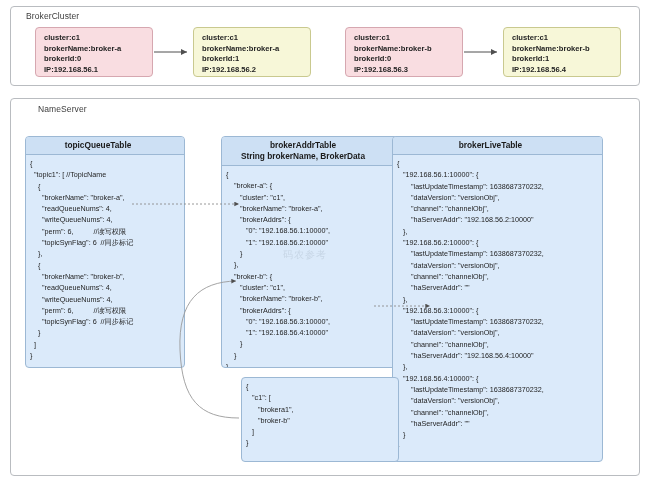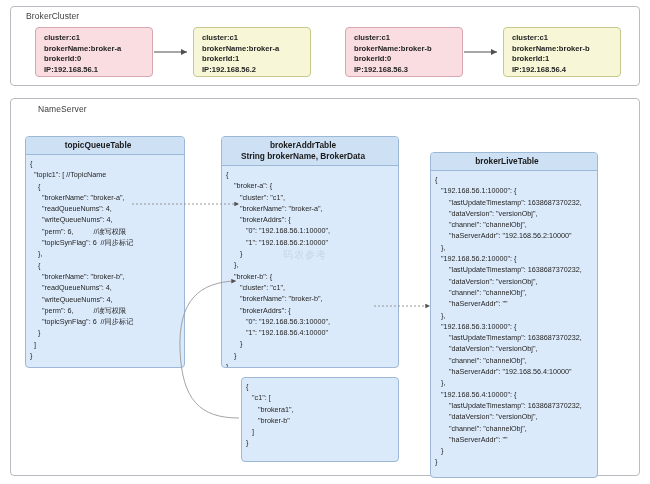--- a/index.html
+++ b/index.html
@@ -74,21 +74,21 @@
     font-size:7.2px;
     line-height:11.3px;
     color:#1e1e1e;
     padding:3px 0 0 4px;
     white-space:pre;
   }
   .card-body .ln{height:11.3px;white-space:pre;}
 
   #topic-queue-table{left:25px;top:136px;width:160px;height:232px;}
   #broker-addr-table{left:221px;top:136px;width:178px;height:232px;}
-  #broker-live-table{left:430px;top:136px;width:168px;height:326px;margin-top:16px;}
+  #broker-live-table{left:392px;top:136px;width:211px;height:326px;}
   #cluster-addr-table{left:241px;top:377px;width:158px;height:85px;}
 
   
   .arrows{position:absolute;left:0;top:0;width:650px;height:484px;pointer-events:none;}
 
   
   .watermark{
     position:absolute;
     left:283px;top:248px;
     font-size:10px;

